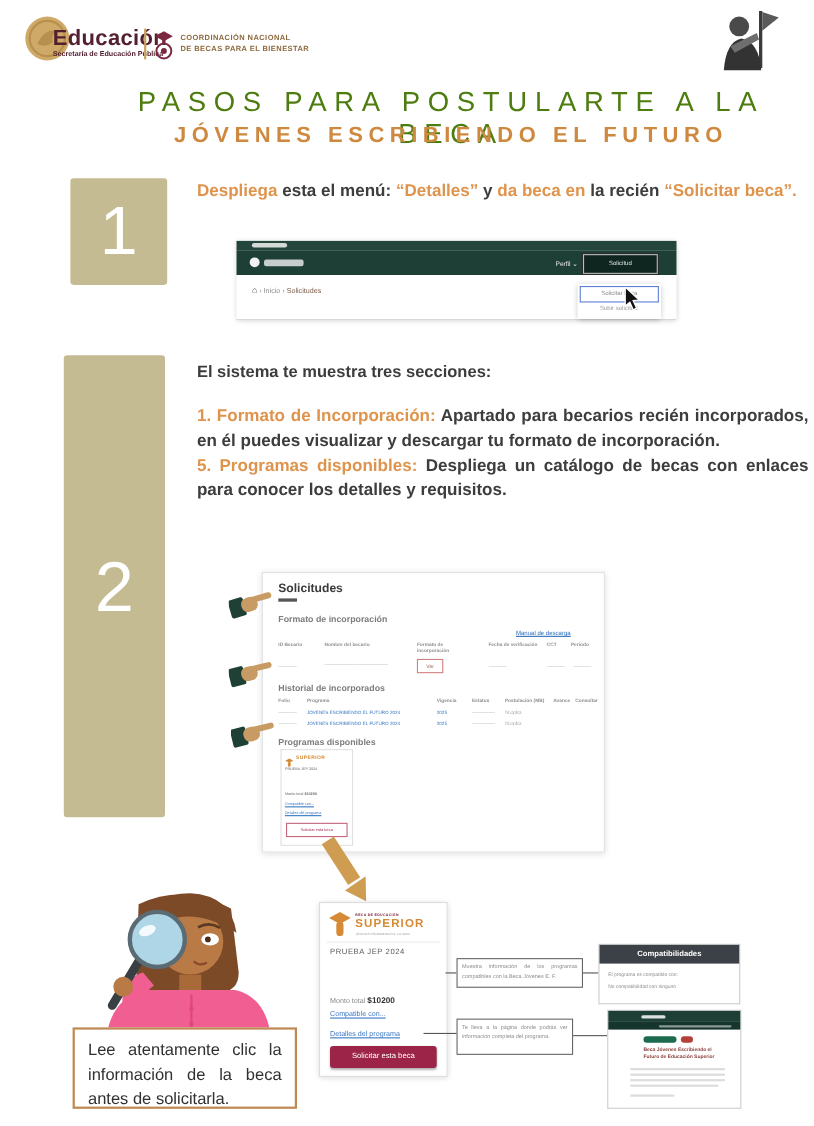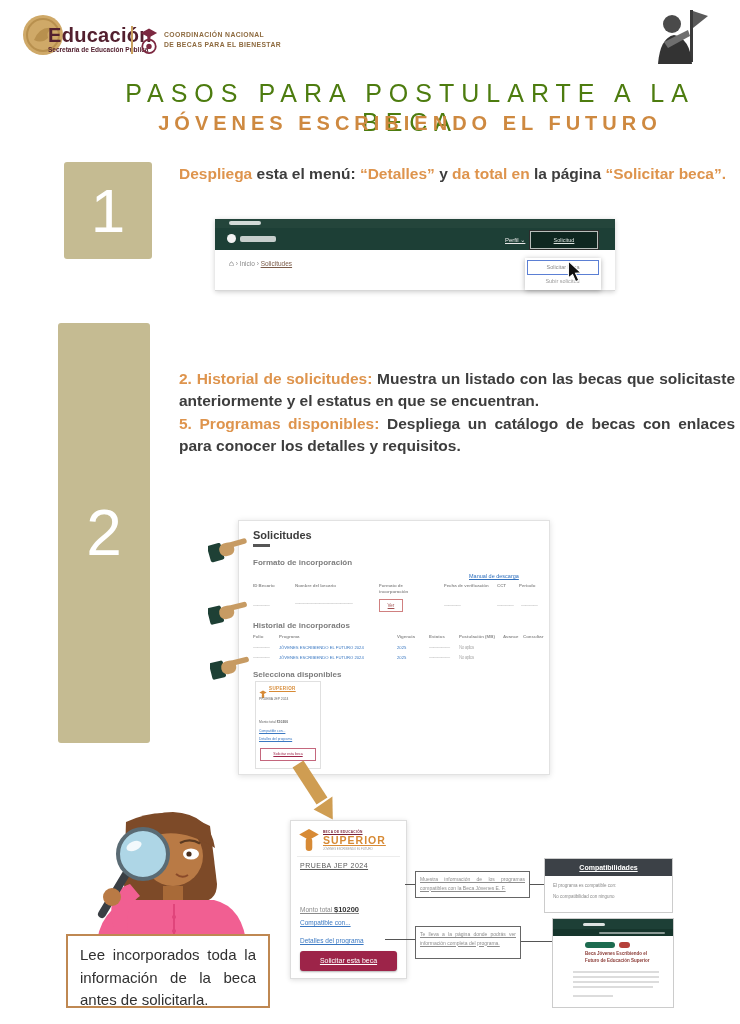--- a/index.html
+++ b/index.html
@@ -25,21 +25,21 @@
   .step1-text{left:179px;top:163px;width:549px;}
   .step2-intro{left:179px;top:330px;width:556px;font-size:15px;font-weight:bold;color:#3c3c3c;}
   .step2-items{left:179px;top:368px;width:556px;}
   .step2-items p{margin:0;}
   
   .shot1{left:215px;top:219px;width:400px;height:71px;background:#fff;
          box-shadow:0 1px 5px rgba(0,0,0,.2);border-bottom:1px solid #d8d8d8;}
   .shot1-topstrip{left:0;top:0;width:100%;height:9px;background:#24453b;}
   .shot1-bar{left:0;top:9px;width:100%;height:22px;background:#1d3f36;}
   .blur{filter:blur(.7px);}
-  .blur-s{filter:blur(.45px);text-decoration:underline;}
+  .blur-s{filter:blur(.45px);}
   .bar-logo-dot{left:12px;top:6px;width:9px;height:9px;border-radius:50%;background:#f2f2f2;}
   .bar-logo-txt{left:25px;top:8px;width:36px;height:6px;background:rgba(255,255,255,.75);border-radius:2px;}
   .perfil{left:290px;top:8px;font-size:6px;color:#e9e9e9;}
   .menu-btn{left:315px;top:3px;width:66px;height:16px;background:#0f2620;border:1px solid #b9bdbb;
             box-shadow:0 0 0 1px #2c2c2c;color:#dfe5e2;font-size:5.5px;text-align:center;line-height:16px;}
   .crumb{left:14px;top:40px;font-size:6.5px;color:#8a8a8a;}
   .crumb .home{color:#444;font-size:8px;}
   .crumb .last{color:#7b5b49;}
   .dropdown{left:310px;top:39px;width:76px;height:32px;background:#fff;box-shadow:0 1px 5px rgba(0,0,0,.3);}
   .dd-item1{left:2px;top:2px;width:70px;height:13px;border:1.4px solid #5b7fd4;font-size:5.5px;
@@ -131,21 +131,21 @@
       <circle cx="22" cy="16" r="9" fill="#4a4a4a"></circle>
       <path d="M8,56 Q10,30 24,27 Q40,30 42,56 Z" fill="#333333"></path>
       <path d="M14,34 L38,22 L40,28 L18,40 Z" fill="#6e6e6e"></path>
     </svg>
   </div>
 
   <div class="abs title1">PASOS PARA POSTULARTE A LA BECA</div>
   <div class="abs title2">JÓVENES ESCRIBIENDO EL FUTURO</div>
 
   <div class="abs stepbox step1-box">1</div>
-  <div class="abs step-text step1-text"><span class="or">Despliega </span><span>esta el menú: </span><span class="or">“Detalles” </span><span>y </span><span class="or">da total en </span><span>la página </span><span class="or">“Solicitar beca”.</span></div>
+  <div class="abs step-text step1-text"><span class="or">Despliega </span><span>esta el menú: </span><span class="or">“Detalles” </span><span>y </span><span class="or">da beca en </span><span>la recién </span><span class="or">“Solicitar beca”.</span></div>
 
   <div class="abs shot1">
     <div class="abs shot1-topstrip">
       <div class="abs blur" style="left:14px;top:2px;width:32px;height:4px;background:rgba(255,255,255,.8);border-radius:2px;"></div>
     </div>
     <div class="abs shot1-bar">
       <div class="abs bar-logo-dot"></div>
       <div class="abs bar-logo-txt blur"></div>
       <div class="abs perfil blur-s">Perfil ⌄</div>
       <div class="abs menu-btn blur-s">Solicitud</div>
@@ -162,22 +162,23 @@
       <div class="abs dd-item2 blur">Subir solicitud</div>
     </div>
     <div class="abs" style="left:352px;top:42px;width:16px;height:22px;z-index:4;">
       <svg width="16" height="22" viewBox="0 0 14 20">
         <path d="M1,0 L1,15.5 L4.8,12.4 L7.6,18.8 L10.4,17.4 L7.5,11.2 L12.5,10.8 Z" fill="#111" stroke="#fff" stroke-width="1"></path>
       </svg>
     </div>
   </div>
 
   <div class="abs stepbox step2-box">2</div>
+  <div class="abs step2-intro">El sistema te muestra tres secciones:</div>
   <div class="abs step-text step2-items">
-    <p><span class="or">2. Historial de solicitudes: </span><span>Muestra un listado con las becas que solicitaste anteriormente y el estatus en que se encuentran.</span></p>
+    <p><span class="or">1. Formato de Incorporación: </span><span>Apartado para becarios recién incorporados, en él puedes visualizar y descargar tu formato de incorporación.</span></p>
     <p><span class="or">5. Programas disponibles: </span><span>Despliega un catálogo de becas con enlaces para conocer los detalles y requisitos.</span></p>
   </div>
 
   <div class="abs sol-card">
     <div class="abs sol-title">Solicitudes</div>
     <div class="abs sol-underline"></div>
 
     <div class="abs sec-h blur" style="left:14px;top:37px;">Formato de incorporación</div>
     <div class="abs sol-link blur" style="left:230px;top:52px;">Manual de descarga</div>
 
@@ -210,21 +211,21 @@
     <div class="abs prog-link blur" style="left:158px;top:124px;width:20px;">2025</div>
     <div class="abs mask blur" style="left:190px;top:124px;">—————</div>
     <div class="abs mask blur" style="left:220px;top:124px;">No aplica</div>
 
     <div class="abs mask blur" style="left:14px;top:134px;">————</div>
     <div class="abs prog-link blur" style="left:40px;top:134px;width:112px;">JÓVENES ESCRIBIENDO EL FUTURO 2024</div>
     <div class="abs prog-link blur" style="left:158px;top:134px;width:20px;">2025</div>
     <div class="abs mask blur" style="left:190px;top:134px;">—————</div>
     <div class="abs mask blur" style="left:220px;top:134px;">No aplica</div>
 
-    <div class="abs sec-h blur" style="left:14px;top:149px;">Selecciona disponibles</div>
+    <div class="abs sec-h blur" style="left:14px;top:149px;">Programas disponibles</div>
 
     <div class="abs mini-card">
       <div class="abs" style="left:3px;top:3px;width:8px;height:9px;">
         <svg width="8" height="9" viewBox="0 0 20 22">
           <polygon points="10,1 19,6 10,11 1,6" fill="#d78a35"></polygon>
           <rect x="7" y="9" width="6" height="11" rx="3" fill="#d78a35"></rect>
         </svg>
       </div>
       <div class="abs mini-sup blur-s" style="left:13px;top:4px;">SUPERIOR</div>
       <div class="abs mini-line blur" style="left:3px;top:15px;">PRUEBA JEP 2024</div>
@@ -334,16 +335,16 @@
       <circle cx="106" cy="127" r="2" fill="#e0457b"></circle>
       <path d="M56,145 Q40,120 44,99 Q48,84 62,80 L72,92 Q60,100 59,118 Q58,132 67,145 Z" fill="#f15f92"></path>
       <line x1="58" y1="70" x2="34" y2="110" stroke="#3a3f44" stroke-width="8" stroke-linecap="round"></line>
       <circle cx="44" cy="93" r="9" fill="#b97a45"></circle>
       <circle cx="75" cy="50" r="25" fill="#aed6e6" stroke="#5a6b74" stroke-width="4"></circle>
       <ellipse cx="66" cy="42" rx="8" ry="4.5" fill="#ffffff" opacity="0.85" transform="rotate(-22 66 42)"></ellipse>
     </svg>
   </div>
 
   <div class="abs note-box">
-    <div class="note-text">Lee incorporados toda la información de la beca antes de solicitarla.</div>
+    <div class="note-text">Lee atentamente clic la información de la beca antes de solicitarla.</div>
   </div>
 
 </div>
 
 </body></html>

